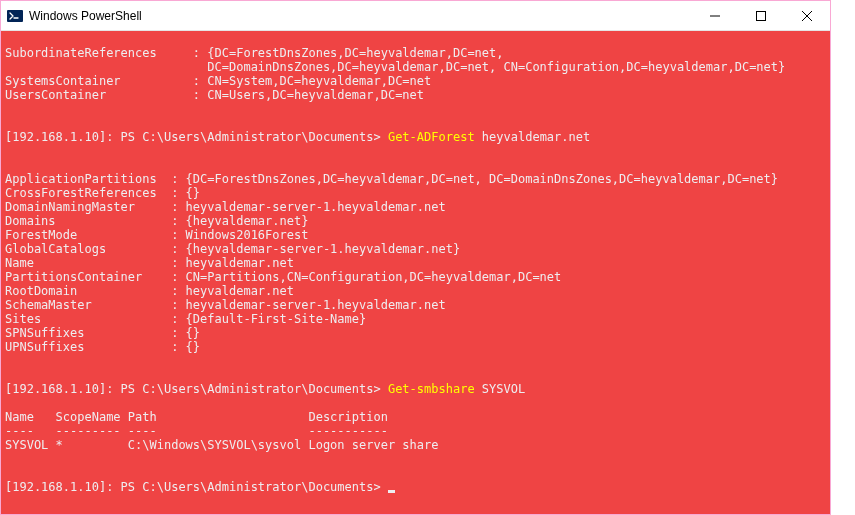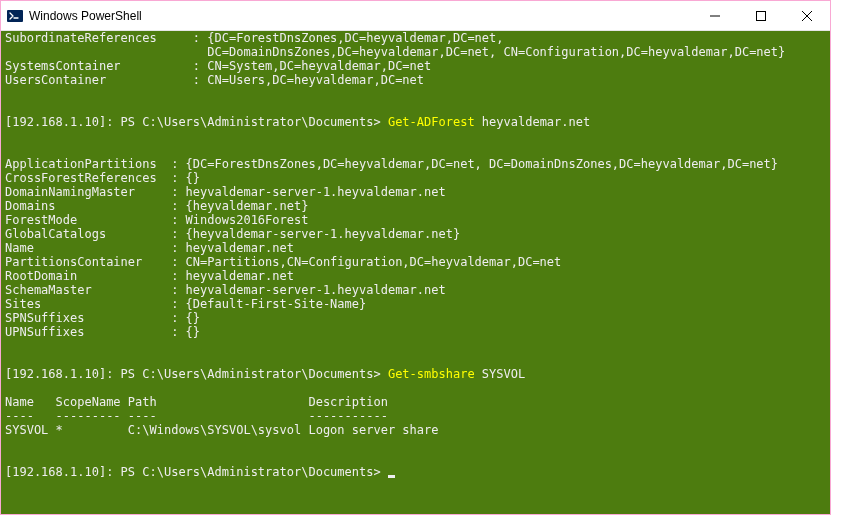--- a/index.html
+++ b/index.html
@@ -51,26 +51,26 @@
       height: 100%;
       display: flex;
       align-items: center;
       justify-content: center;
       font-family: "Segoe UI", sans-serif;
       font-size: 11px;
       color: #000;
     }
     .terminal {
       flex: 1;
-      background: #4d7c0f;
+      background: #ef4444;
       color: #eeedf0;
       font-family: Consolas, "Lucida Console", monospace;
       font-size: 12px;
       line-height: 14px;
-      padding: 0 4px;
+      padding: 15px 4px;
       overflow: hidden;
       white-space: pre;
     }
     .cmd {
       color: #ffff00;
     }
     .cursor {
       display: inline-block;
       width: 7px;
       height: 3px;

